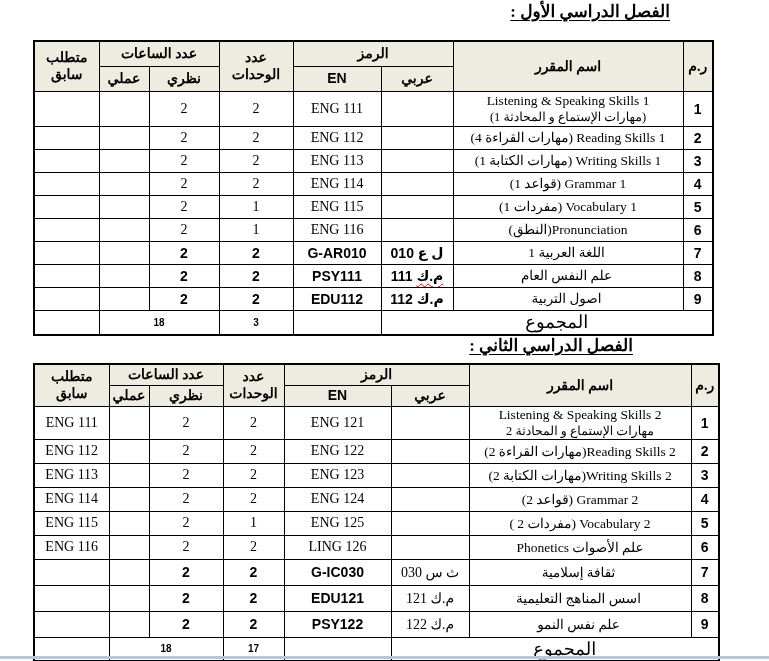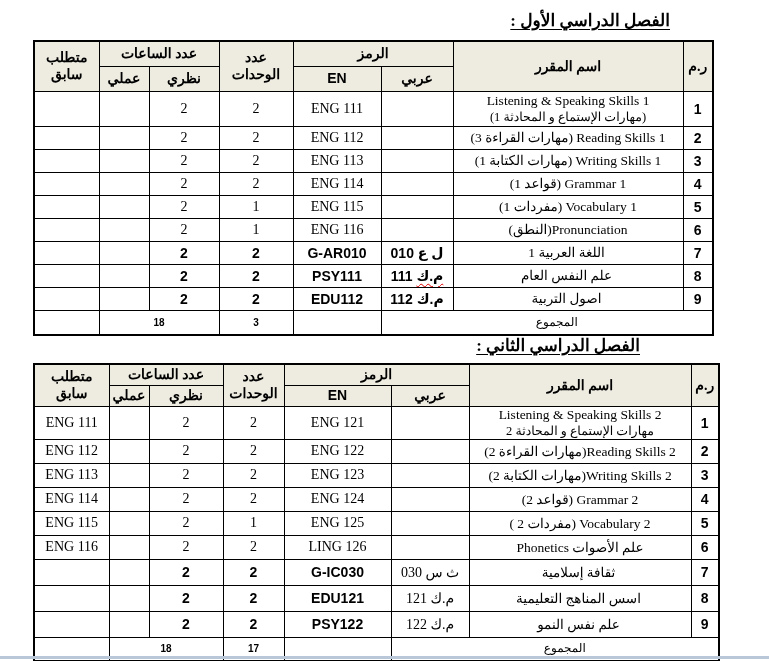--- a/index.html
+++ b/index.html
@@ -12,22 +12,22 @@
     width:769px;height:661px;background:#ffffff;position:relative;overflow:hidden;
     font-family:"Liberation Serif","DejaVu Serif",serif;
   }
   .sec-title{
     position:absolute;direction:rtl;
     font-family:"Liberation Serif","DejaVu Serif",serif;
     font-weight:bold;font-size:17px;color:#000;
     text-decoration:underline;text-underline-offset:3px;
     white-space:nowrap;
   }
-  #title1{top:10px;right:99px;}
-  #title2{top:335px;right:129px;}
+  #title1{top:1px;right:99px;}
+  #title2{top:335px;right:136px;}
 
   table.ctable{
     position:absolute;border-collapse:collapse;table-layout:fixed;
     background:#fff;border:2px solid var(--border);
   }
   #table1{left:33px;top:40px;width:679px;}
   #table2{left:33px;top:363px;width:685px;}
 
   .ctable th,.ctable td{
     border:1.5px solid var(--border);
@@ -49,21 +49,21 @@
   #table2 tbody tr.emph{height:26px;}
   #table1 tfoot tr{height:25px;}
   #table2 tfoot tr{height:24px;}
 
   .serif{font-family:"Liberation Serif","DejaVu Serif",serif;font-size:14px;}
   .sans-b{font-family:"Liberation Sans","DejaVu Sans",sans-serif;font-weight:700;font-size:14px;}
   td.name{font-size:13.5px;text-align:center;}
   td.name.right{text-align:center;padding-right:5px;}
   .nl{line-height:16px;}
   .nl.ar-line{font-size:12.5px;}
-  td.total-label{font-size:12px;padding-left:22px;}
+  td.total-label{font-size:18px;padding-left:22px;}
   td.total-num{font-size:10px;}
   .squig{
     text-decoration:underline wavy #e00000;
     text-decoration-thickness:1px;text-underline-offset:2px;margin-top:14px;
   }
   #bottom-strip{position:absolute;left:0;top:656px;width:769px;height:3px;background:var(--strip);}
 </style>
 </head>
 <body>
 
@@ -105,21 +105,21 @@
         </td>
         <td class="ar serif"></td>
         <td class="en serif">ENG 111</td>
         <td class="units serif">2</td>
         <td class="theory serif">2</td>
         <td class="prac serif"></td>
         <td class="prereq serif"></td>
       </tr>
       <tr>
         <td class="rm sans-b">2</td>
-        <td class="name serif">Reading Skills 1 (مهارات القراءة 3)</td>
+        <td class="name serif">Reading Skills 1 (مهارات القراءة 4)</td>
         <td class="ar serif"></td>
         <td class="en serif">ENG 112</td>
         <td class="units serif">2</td>
         <td class="theory serif">2</td>
         <td class="prac serif"></td>
         <td class="prereq serif"></td>
       </tr>
       <tr>
         <td class="rm sans-b">3</td>
         <td class="name serif">Writing Skills 1 (مهارات الكتابة 1)</td>

